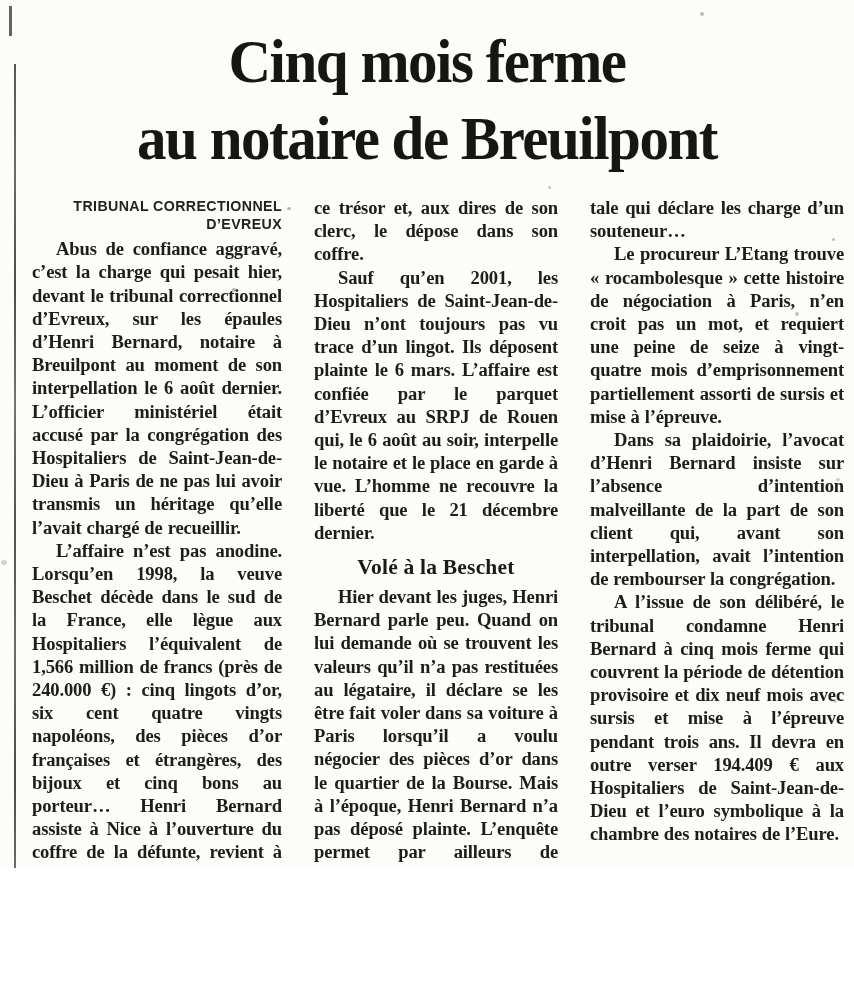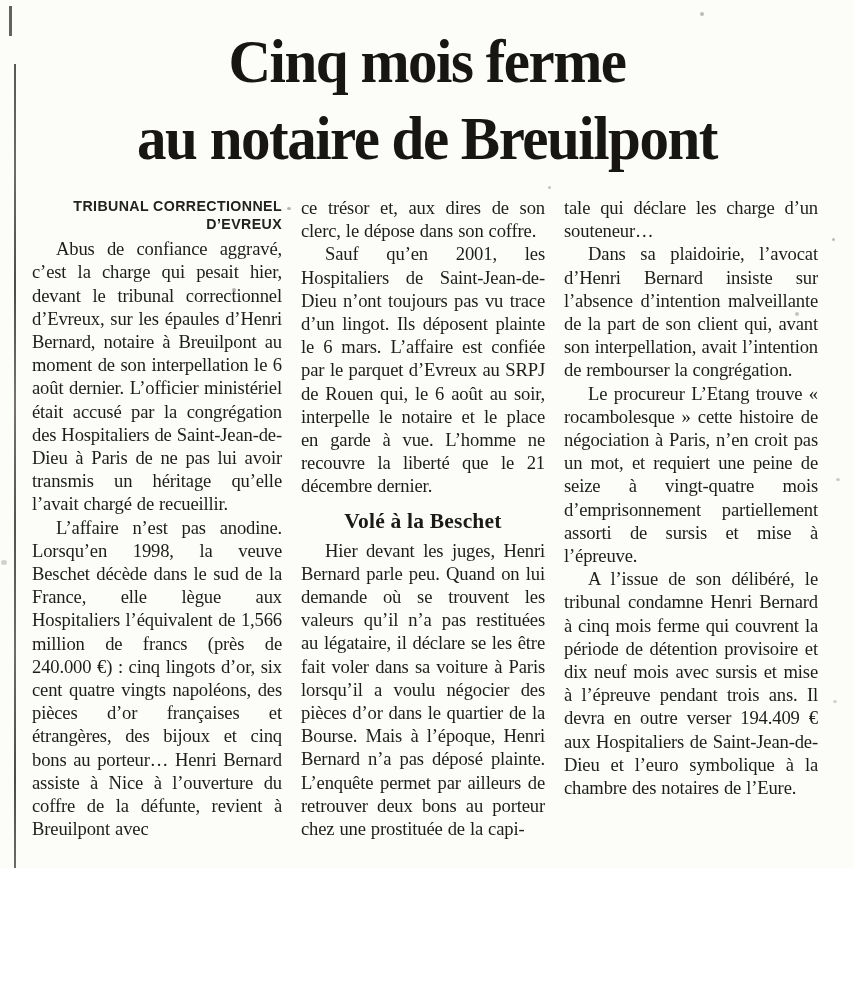--- a/index.html
+++ b/index.html
@@ -77,28 +77,28 @@
     color: #171613;
     transform: scaleY(1.04);
     transform-origin: top center;
   }
   .hl-line { display: block; }
   
   .columns {
     margin: 26px 24px 0 32px;
     display: grid;
     grid-template-columns: 250px 244px 254px;
-    column-gap: 19px;
+    column-gap: 32px;
   }
   .col { min-width: 0; }
   .para {
     margin: 0;
     font-size: 18.6px;
     line-height: 23.2px;
-    font-weight: 400;
+    font-weight: 700;
     text-align: justify;
     text-indent: 24px;
     letter-spacing: -0.15px;
     word-spacing: 0.5px;
     hyphens: auto;
     -webkit-hyphens: auto;
   }
   .para.noindent { text-indent: 0; }
   .kicker {
     font-family: "Liberation Sans", sans-serif;
@@ -145,22 +145,22 @@
         <div class="para">L’affaire n’est pas anodine. Lorsqu’en 1998, la veuve Beschet décède dans le sud de la France, elle lègue aux Hospitaliers l’équivalent de 1,566 million de francs (près de 240.000 €) : cinq lingots d’or, six cent quatre vingts napoléons, des pièces d’or françaises et étrangères, des bijoux et cinq bons au porteur… Henri Bernard assiste à Nice à l’ouverture du coffre de la défunte, revient à Breuilpont avec</div>
       </div>
     <div class="col">
         <div class="para noindent">ce trésor et, aux dires de son clerc, le dépose dans son coffre.</div>
         <div class="para">Sauf qu’en 2001, les Hospitaliers de Saint-Jean-de-Dieu n’ont toujours pas vu trace d’un lingot. Ils déposent plainte le 6 mars. L’affaire est confiée par le parquet d’Evreux au SRPJ de Rouen qui, le 6 août au soir, interpelle le notaire et le place en garde à vue. L’homme ne recouvre la liberté que le 21 décembre dernier.</div>
         <div class="subhead">Volé à la Beschet</div>
         <div class="para">Hier devant les juges, Henri Bernard parle peu. Quand on lui demande où se trouvent les valeurs qu’il n’a pas restituées au légataire, il déclare se les être fait voler dans sa voiture à Paris lorsqu’il a voulu négocier des pièces d’or dans le quartier de la Bourse. Mais à l’époque, Henri Bernard n’a pas déposé plainte. L’enquête permet par ailleurs de retrouver deux bons au porteur chez une prostituée de la capi-</div>
       </div>
     <div class="col">
         <div class="para noindent">tale qui déclare les charge d’un souteneur…</div>
+        <div class="para">Le procureur L’Etang trouve « rocambolesque » cette histoire de négociation à Paris, n’en croit pas un mot, et requiert une peine de seize à vingt-quatre mois d’emprisonnement partiellement assorti de sursis et mise à l’épreuve.</div>
         <div class="para">Dans sa plaidoirie, l’avocat d’Henri Bernard insiste sur l’absence d’intention malveillante de la part de son client qui, avant son interpellation, avait l’intention de rembourser la congrégation.</div>
-        <div class="para">Le procureur L’Etang trouve « rocambolesque » cette histoire de négociation à Paris, n’en croit pas un mot, et requiert une peine de seize à vingt-quatre mois d’emprisonnement partiellement assorti de sursis et mise à l’épreuve.</div>
         <div class="para">A l’issue de son délibéré, le tribunal condamne Henri Bernard à cinq mois ferme qui couvrent la période de détention provisoire et dix neuf mois avec sursis et mise à l’épreuve pendant trois ans. Il devra en outre verser 194.409 € aux Hospitaliers de Saint-Jean-de-Dieu et l’euro symbolique à la chambre des notaires de l’Eure.</div>
       </div>
   </div>
 
   <div class="bottom-rule"></div>
 
   <div class="speck" style="left:232px; top:288px; width:4px; height:4px; opacity:.5"></div>
   <div class="speck" style="left:287px; top:207px; width:4px; height:3px; opacity:.5"></div>
   <div class="speck" style="left:795px; top:312px; width:4px; height:4px; opacity:.4"></div>
   <div class="speck" style="left:832px; top:238px; width:3px; height:3px; opacity:.45"></div>

